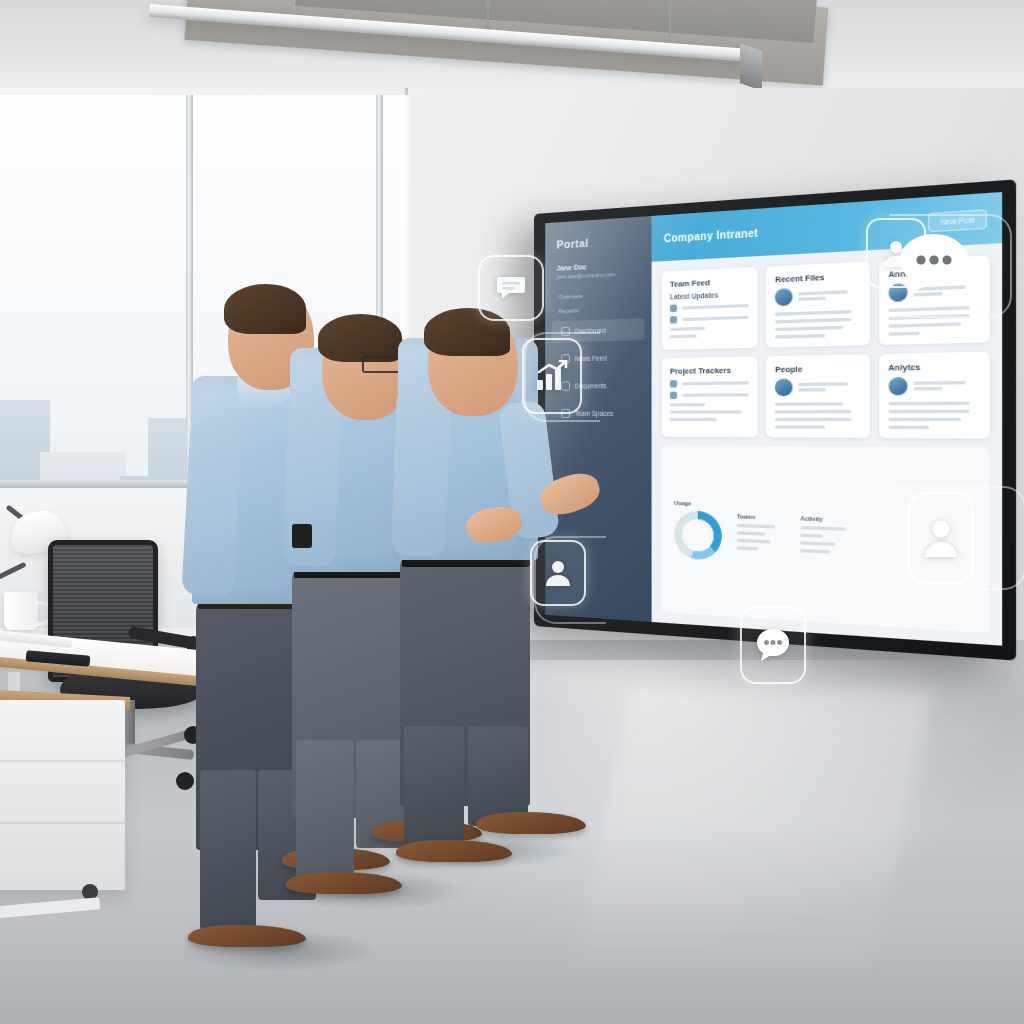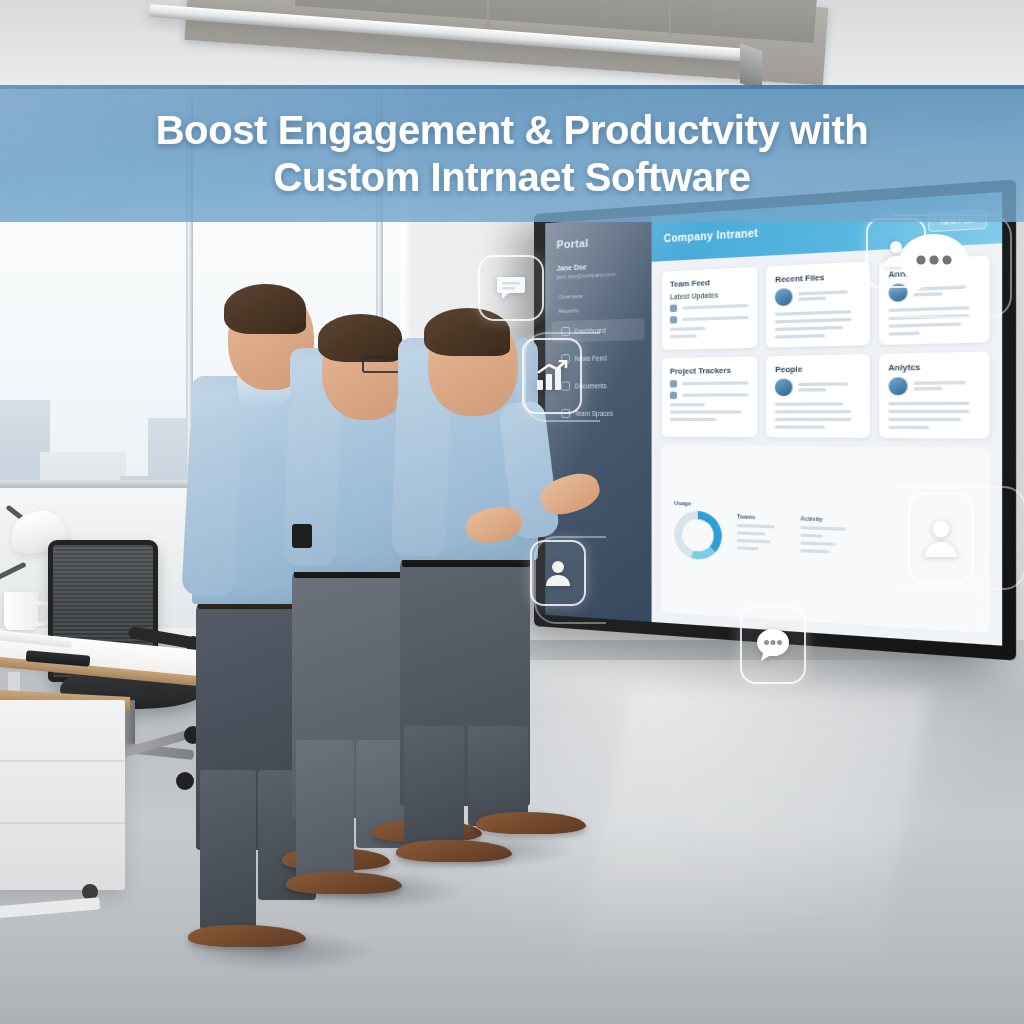--- a/index.html
+++ b/index.html
@@ -570,22 +570,14 @@
 
   <div class="fic" style="left:740px;top:606px;width:62px;height:74px;border-radius:16px">
     <svg width="36" height="36" viewBox="0 0 36 36" aria-hidden="true">
       <path d="M18 2C9 2 2 8 2 15.4c0 4.3 2.4 8.1 6.1 10.6L6 34l8.6-5.2c1.1.2 2.2.3 3.4.3 9 0 16-6 16-13.7S27 2 18 2z" fill="#ffffff"></path>
       <circle cx="11.5" cy="15.4" r="2.5" fill="#8d9499"></circle>
       <circle cx="18" cy="15.4" r="2.5" fill="#8d9499"></circle>
       <circle cx="24.5" cy="15.4" r="2.5" fill="#8d9499"></circle>
     </svg>
   </div>
 
-  <div class="banner">
-    <div class="banner-top"></div>
-    <div class="banner-sheen"></div>
-    <h1>
-      <span>Boost Engagement &amp; Productvity with</span>
-      <span class="l2">Custom Intrnaet Software</span>
-    </h1>
-  </div>
 
 </div>
 
 </body></html>

